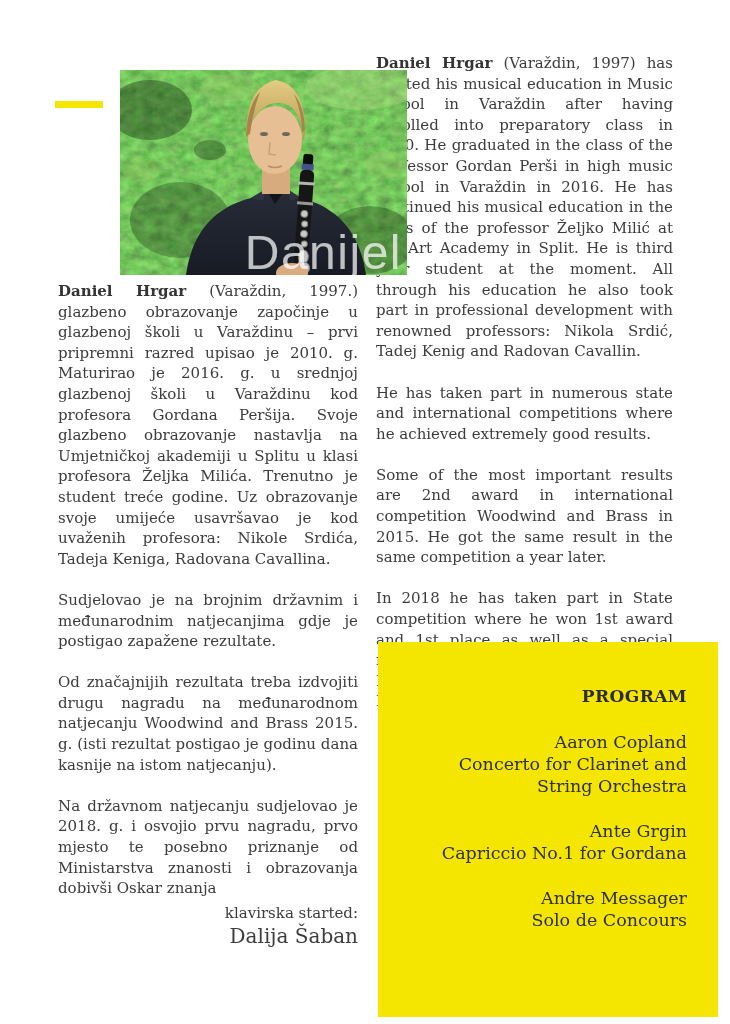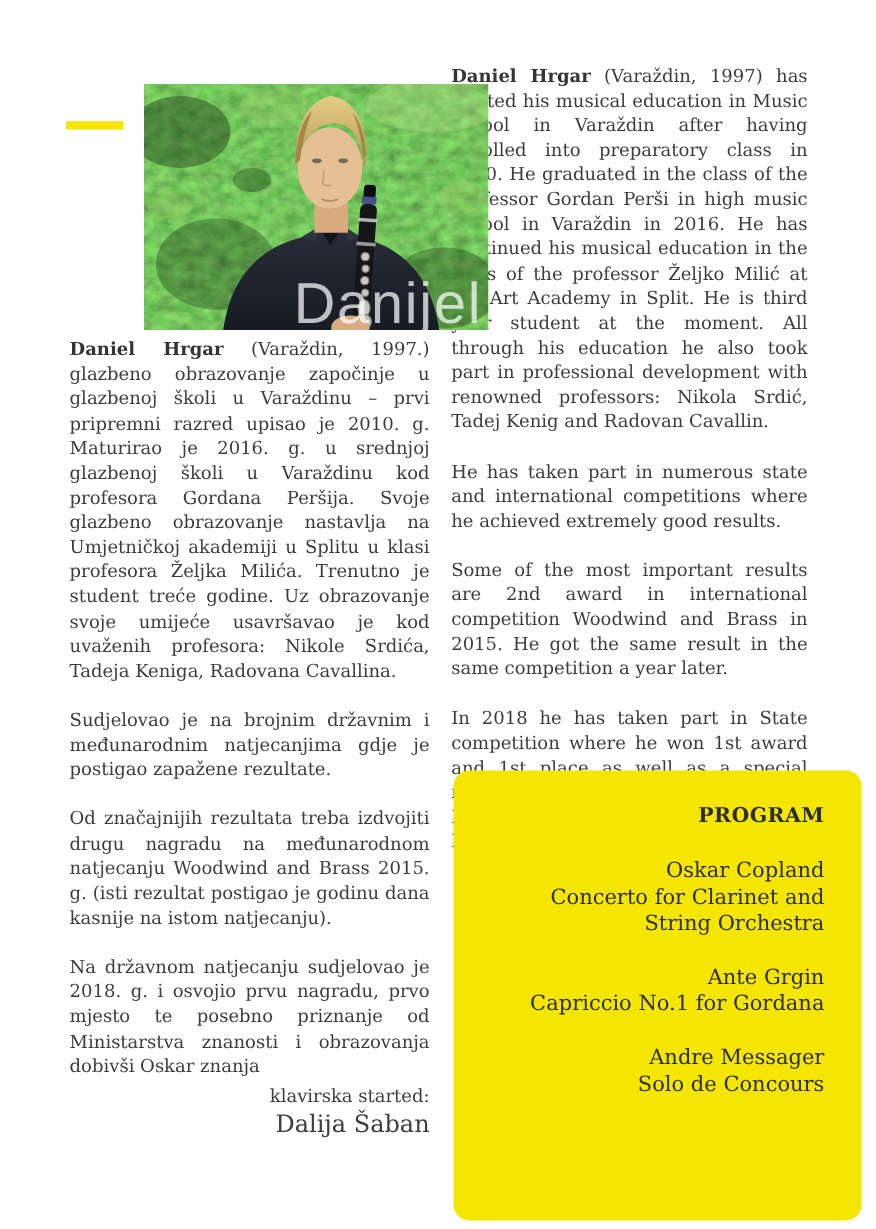--- a/index.html
+++ b/index.html
@@ -35,21 +35,21 @@
   .accompanist{
     position:absolute;left:58px;top:903px;width:300px;
     text-align:right;z-index:2;
   }
   .accompanist-label{font-size:15px;line-height:20px;}
   .accompanist-name{font-size:20px;line-height:27px;}
 
   .program-box{
     position:absolute;left:378px;top:642px;width:340px;height:375px;
     background:#F4E600;box-sizing:border-box;
-    padding:28px 31px 0 30px;text-align:right;z-index:1;border-radius:13px;
+    padding:44px 31px 0 30px;text-align:right;z-index:1;
   }
   .program-title{
     font-weight:bold;font-size:17px;color:#2d2d2d;
     letter-spacing:0.4px;margin:0 0 25px 0;
   }
   .program-entry{margin:0 0 23px 0;color:#2f2f2f;}
   .composer{font-size:17.5px;line-height:22px;}
   .piece{font-size:17.5px;line-height:22px;}
 </style>
 </head>
@@ -144,21 +144,21 @@
 
   <div class="accompanist">
     <div class="accompanist-label">klavirska started:</div>
     <div class="accompanist-name">Dalija Šaban</div>
   </div>
 
   <div class="program-box">
     <div class="program-title">PROGRAM</div>
 
     <div class="program-entry">
-      <div class="composer">Oskar Copland</div>
+      <div class="composer">Aaron Copland</div>
       <div class="piece">Concerto for Clarinet and String Orchestra</div>
     </div>
     <div class="program-entry">
       <div class="composer">Ante Grgin</div>
       <div class="piece">Capriccio No.1 for Gordana</div>
     </div>
     <div class="program-entry">
       <div class="composer">Andre Messager</div>
       <div class="piece">Solo de Concours</div>
     </div>

